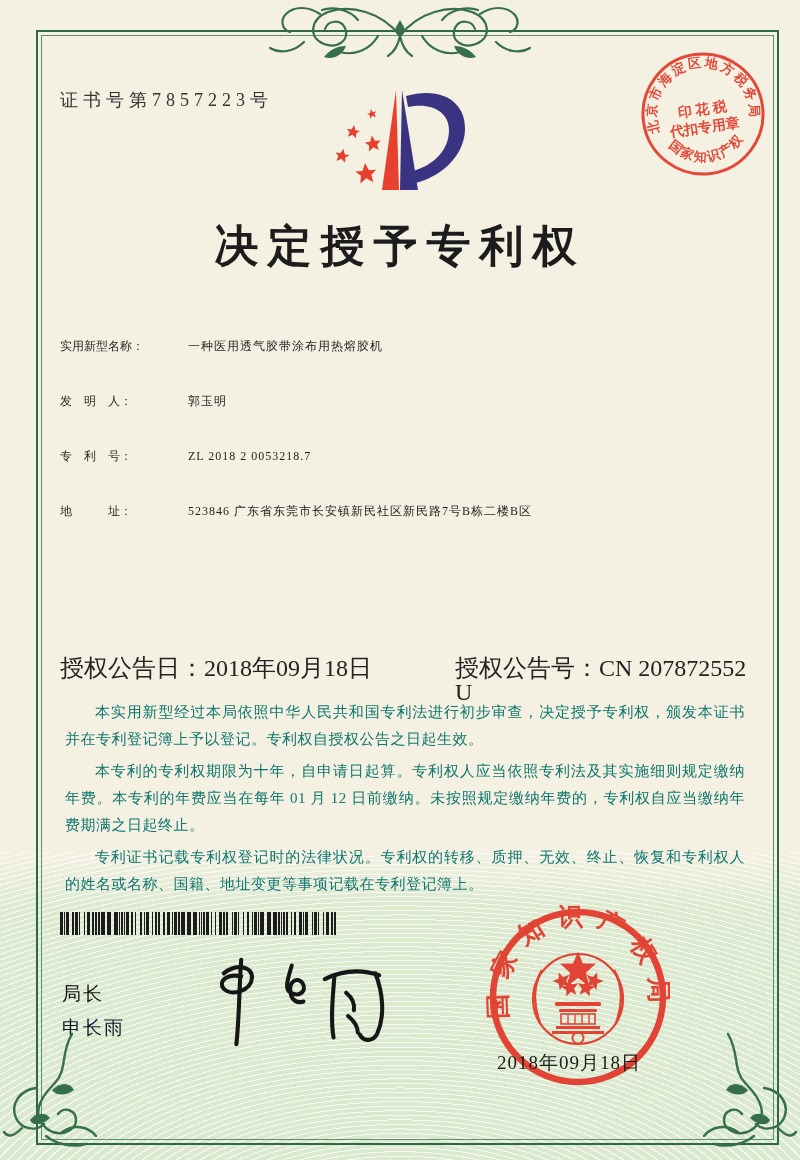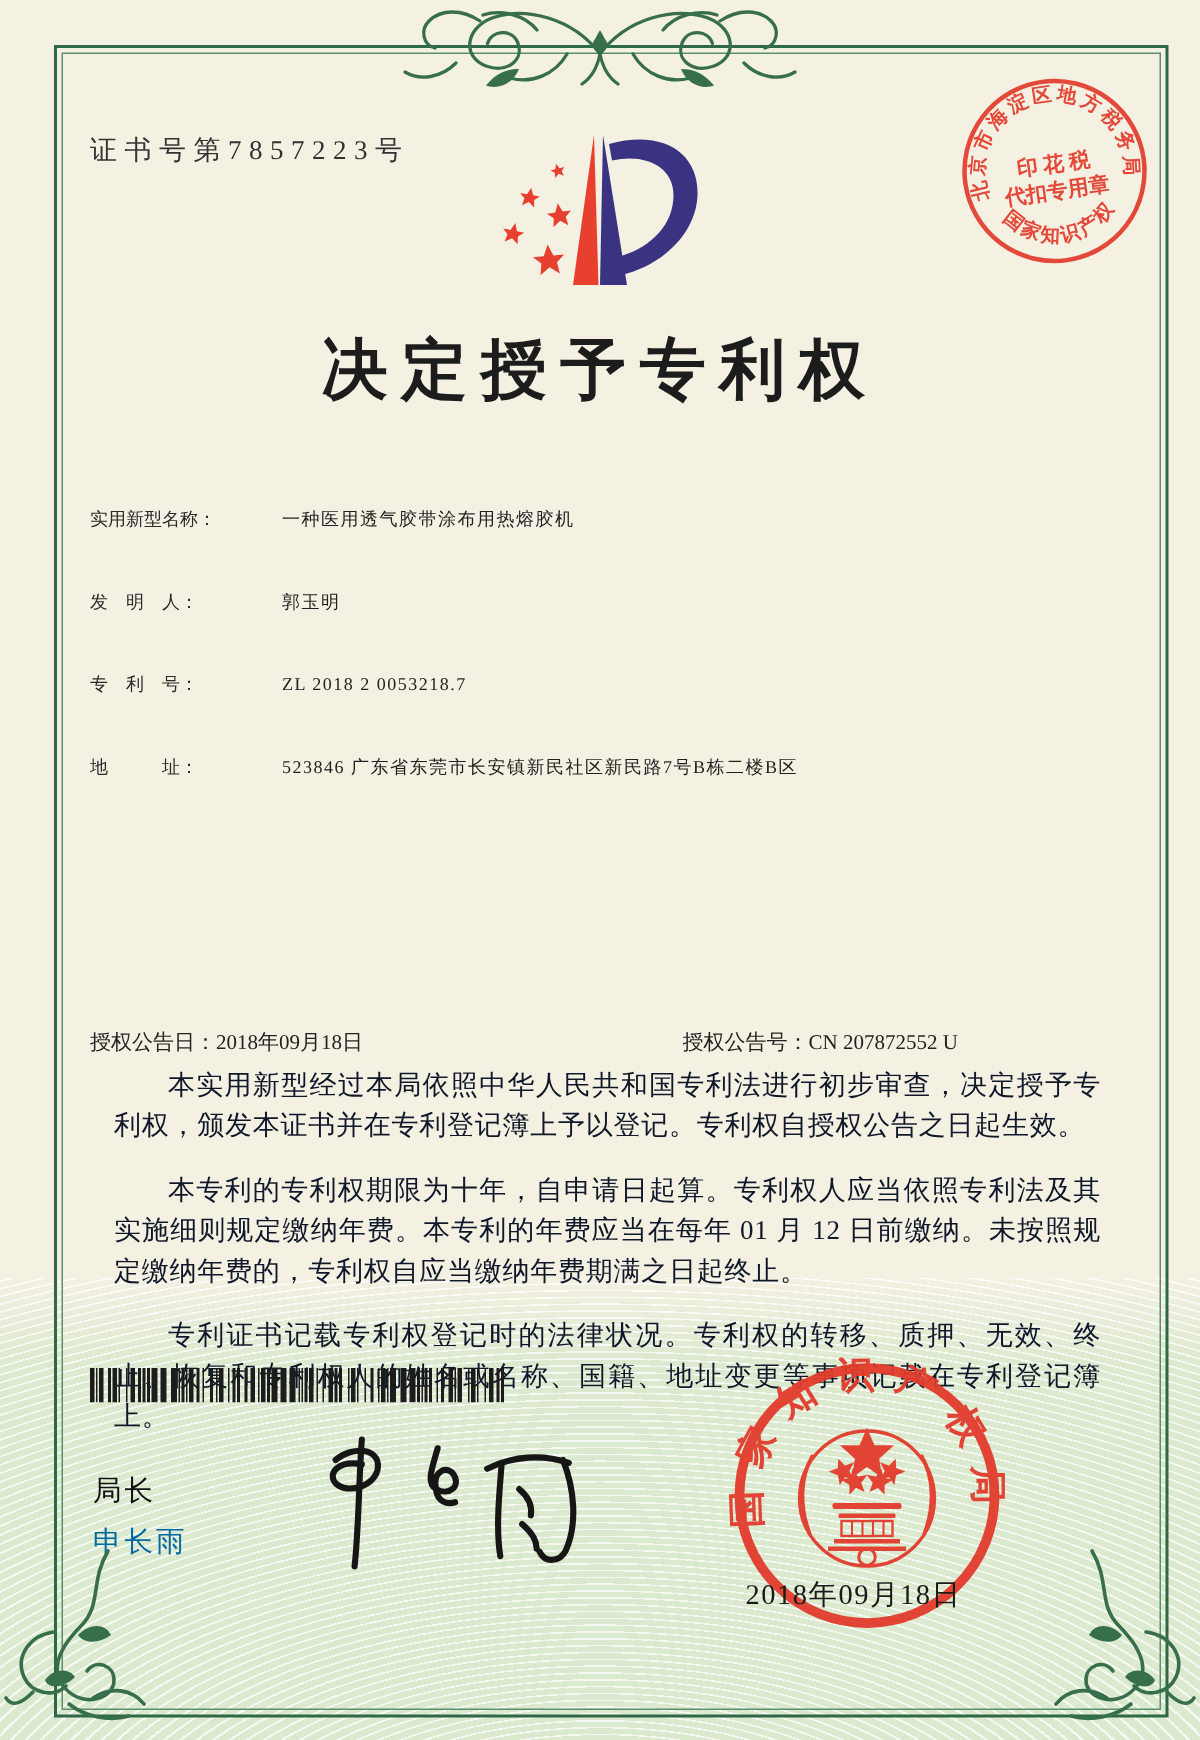--- a/index.html
+++ b/index.html
@@ -21,30 +21,30 @@
   .cert-no{position:absolute;left:60px;top:88px;font-size:18px;letter-spacing:5px;color:#333;}
   .logo{position:absolute;left:330px;top:84px;}
   .title{position:absolute;left:0;top:217px;width:100%;text-align:center;margin:0;
          font-size:44px;font-weight:bold;letter-spacing:9px;color:#1c1c1c;}
   .fields{position:absolute;left:60px;top:334px;width:692px;font-size:12px;}
   .field-row{margin-bottom:31px;line-height:24px;}
   .field-label{display:inline-block;width:128px;vertical-align:top;color:#2a2a2a;}
   .field-value{display:inline-block;vertical-align:top;letter-spacing:1px;
                width:540px;color:#1f1f1f;}
   .row-addr .field-value{width:505px;}
-  .grant-row{position:absolute;left:60px;top:684px;width:692px;font-size:14px;line-height:24px;}
+  .grant-row{position:absolute;left:60px;top:656px;width:692px;font-size:24px;line-height:24px;}
   .grant-right{position:absolute;left:395px;top:0;}
   .body-text{position:absolute;left:60px;top:694px;width:690px;}
-  .body-text p{margin:16px;font-size:18px;line-height:27px;letter-spacing:.5px;
-               text-align:justify;text-indent:2em;color:#0f172a;}
+  .body-text p{margin:5px;font-size:15px;line-height:27px;letter-spacing:.5px;
+               text-align:justify;text-indent:2em;color:#0f766e;}
   .barcode{position:absolute;left:60px;top:912px;width:285px;height:23px;
            overflow:hidden;white-space:nowrap;font-size:0;}
   .barcode i{display:inline-block;height:100%;background:#1c1c1c;}
   .official-title{position:absolute;left:62px;top:981px;font-size:19px;letter-spacing:2px;color:#111;}
-  .official-name{position:absolute;left:62px;top:1015px;font-size:19px;letter-spacing:2px;color:#0369a1;}
+  .official-name{position:absolute;left:62px;top:1015px;font-size:19px;letter-spacing:2px;color:#0f172a;}
   .signature{position:absolute;left:198px;top:950px;}
   .seal{position:absolute;left:486px;top:905px;}
   .seal-date{position:absolute;left:497px;top:1050px;font-size:19px;letter-spacing:1px;color:#1a1a1a;z-index:4;}
   .tax-stamp{position:absolute;left:637px;top:48px;z-index:4;}
   .footer{position:absolute;left:0;top:1112px;width:100%;text-align:center;
           font-size:15px;letter-spacing:2px;color:#222;}
   .seal-arc-text{font-size:25px;font-weight:bold;letter-spacing:13px;fill:#e23c2c;}
   .tax-arc-top{font-size:13px;font-weight:bold;letter-spacing:2.6px;fill:#e23c2c;}
   .tax-arc-bottom{font-size:13px;font-weight:bold;letter-spacing:1.5px;fill:#e23c2c;}
   .tax-center{font-size:14px;font-weight:bold;fill:#e23c2c;text-anchor:middle;}

